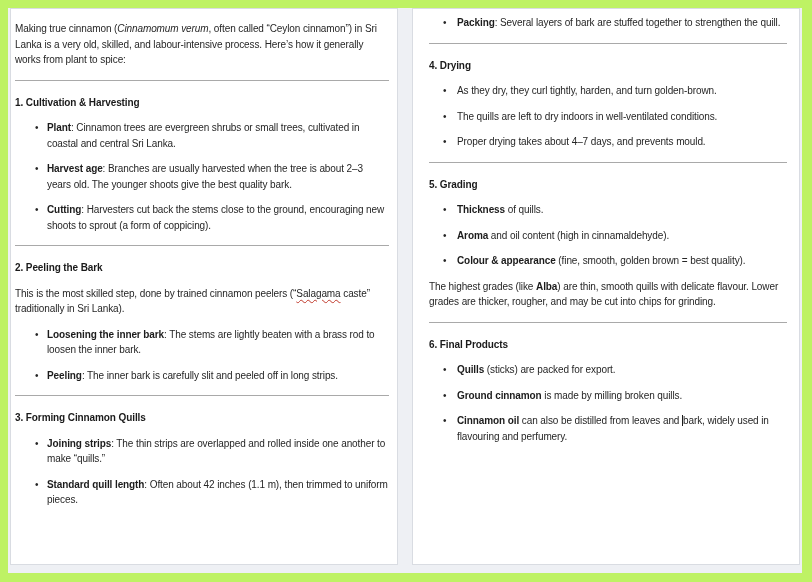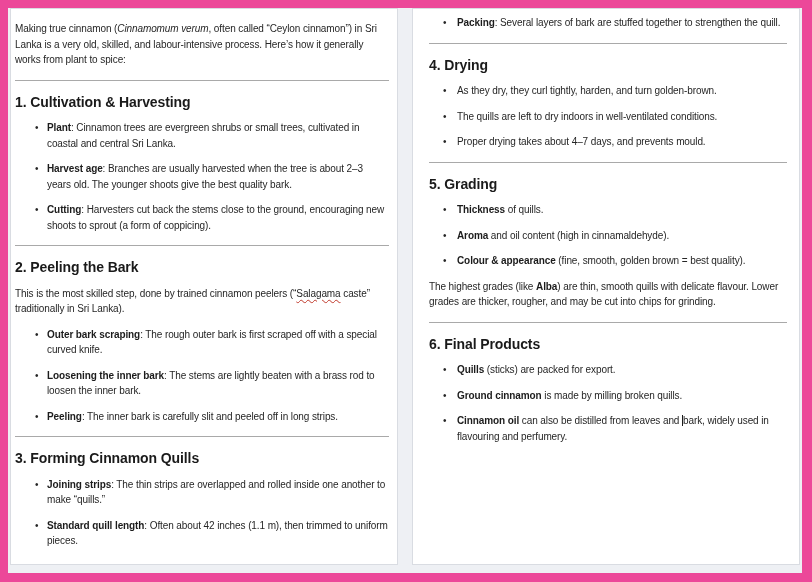--- a/index.html
+++ b/index.html
@@ -1,36 +1,36 @@
 <!DOCTYPE html>
 <html><head>
 <meta charset="utf-8">
 <style>
   html,body { margin:0; padding:0; background:#dfe3e8; }
   .frame {
     position:relative; width:812px; height:582px;
-    background:#ec4899; overflow:hidden;
+    background:#bef264; overflow:hidden;
     font-family:"Liberation Sans", sans-serif;
   }
   .gap-bg {
     position:absolute; left:8px; top:8px; width:794px; height:565px;
     background:#eef0f4;
   }
   .page {
     position:absolute; top:8px; height:557px; width:388px;
     background:#ffffff; border:1px solid #d9dce2; box-sizing:border-box;
     overflow:hidden; color:#262626;
     font-size:10px; line-height:15.5px; letter-spacing:-0.1px;
     cursor:text;
   }
   .page-left  { left:10px;  padding:12px 8px 0 4px; }
   .page-right { left:412px; padding:6px 12px 6px 16px; }
 
   p  { margin:0 0 10px 0; }
-  h3 { font-size:14px; line-height:15.5px; font-weight:bold; color:#1a1a1a; margin:0 0 10px 0; }
+  h3 { font-size:10px; line-height:15.5px; font-weight:bold; color:#1a1a1a; margin:0 0 10px 0; }
   ul { list-style:none; margin:0; padding:0; }
   li { position:relative; padding-left:32px; margin:0 0 10px 0; }
   li::before { content:"\2022"; position:absolute; left:20px; top:0; color:#262626; }
   .page-right li { padding-left:28px; }
   .page-right li::before { left:14px; }
   hr { border:none; border-top:1px solid #a9a9a9; margin:12px 0 14px 0; }
   strong { color:#1c1c1c; }
   .misspell {
     text-decoration:underline wavy #c0392b 1px;
     text-underline-offset:2px;
@@ -67,23 +67,20 @@
       </li>
     </ul>
 
     <hr>
 
     <h3>2. Peeling the Bark</h3>
     <p>
       <span>This is the most skilled step, done by trained cinnamon peelers (“</span><span class="misspell">Salagama</span><span> caste” traditionally in Sri Lanka).</span>
     </p>
     <ul>
-      <li>
-        <strong>Outer bark scraping</strong><span>: The rough outer bark is first scraped off with a special curved knife.</span>
-      </li>
       <li>
         <strong>Loosening the inner bark</strong><span>: The stems are lightly beaten with a brass rod to loosen the inner bark.</span>
       </li>
       <li>
         <strong>Peeling</strong><span>: The inner bark is carefully slit and peeled off in long strips.</span>
       </li>
     </ul>
 
     <hr>
 

